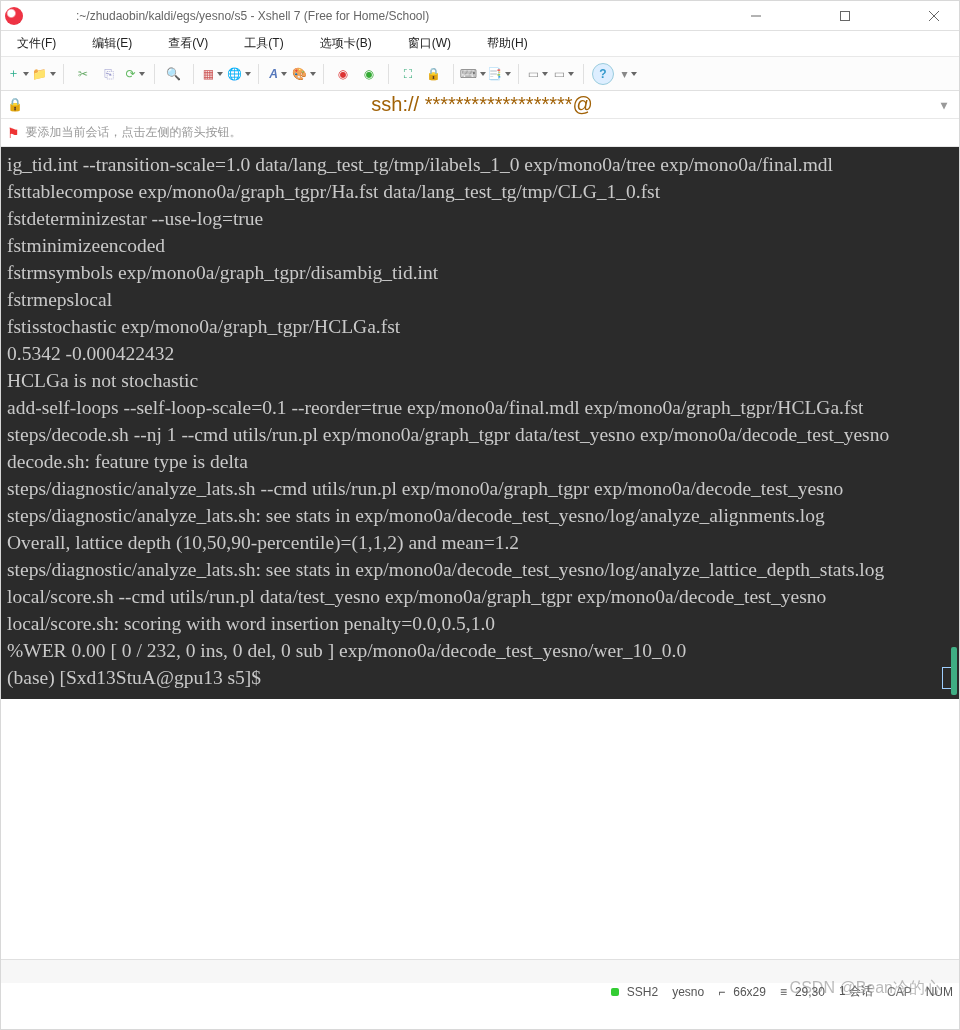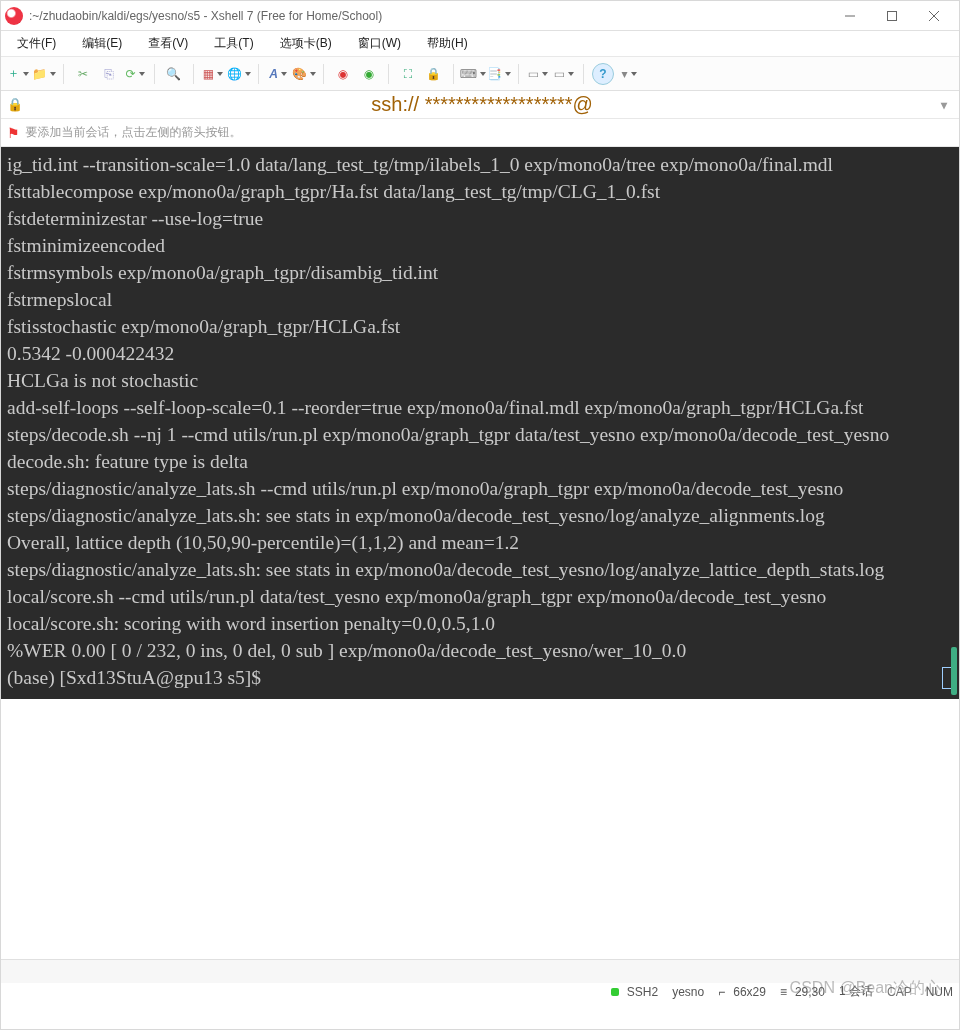--- a/index.html
+++ b/index.html
@@ -1,27 +1,27 @@
 <!DOCTYPE html>
 <html><head>
 <meta charset="utf-8">
 <style>
   * { box-sizing: border-box; margin: 0; padding: 0; }
   body { width: 960px; height: 1030px; font-family: "Microsoft YaHei", Tahoma, sans-serif; font-size: 12px; background: #f0f0f0; overflow: hidden; }
 
   
-  .titlebar { height: 30px; background: #fff; display: flex; align-items: center; padding: 12px 4px; border-bottom: 1px solid #e0e0e0; }
+  .titlebar { height: 30px; background: #fff; display: flex; align-items: center; padding: 12px 4px; border-bottom: 1px solid #e0e0e0; gap: 47px; }
   .titlebar .app-icon { width: 18px; height: 18px; border-radius: 50%; background: radial-gradient(circle at 35% 35%, #fff 0 20%, #e34 30% 70%, #900 100%); margin-right: 6px; }
   .titlebar .title-text { color: #666; flex: 0 1 auto; white-space: nowrap; overflow: hidden; text-overflow: ellipsis; }
   .titlebar .spacer { flex: 1; }
   .winbtn { width: 42px; height: 28px; display: flex; align-items: center; justify-content: center; color: #666; }
   .winbtn svg { width: 10px; height: 10px; }
 
   
-  .menubar { height: 26px; background: #fff; display: flex; align-items: center; padding: 0 8px; gap: 10px; border-bottom: 1px solid #e8e8e8; }
+  .menubar { height: 26px; background: #fff; display: flex; align-items: center; padding: 0 8px; gap: 20px; border-bottom: 1px solid #e8e8e8; }
   .menubar .menu-item { padding: 4px 8px; color: #222; }
 
   
   .toolbar { height: 34px; background: #fcfcfc; display: flex; align-items: center; padding: 0 6px; gap: 4px; border-bottom: 1px solid #e0e0e0; }
   .tbtn { width: 22px; height: 22px; display: flex; align-items: center; justify-content: center; border-radius: 3px; }
   .tbtn.dd::after { content: ""; width: 0; height: 0; border-left: 3px solid transparent; border-right: 3px solid transparent; border-top: 4px solid #666; margin-left: 3px; }
   .tsep { width: 1px; height: 20px; background: #e0e0e0; margin: 0 4px; }
 
   
   .addrbar { height: 28px; background: #fff; display: flex; align-items: center; padding: 0 6px; border-bottom: 1px solid #e8e8e8; }

